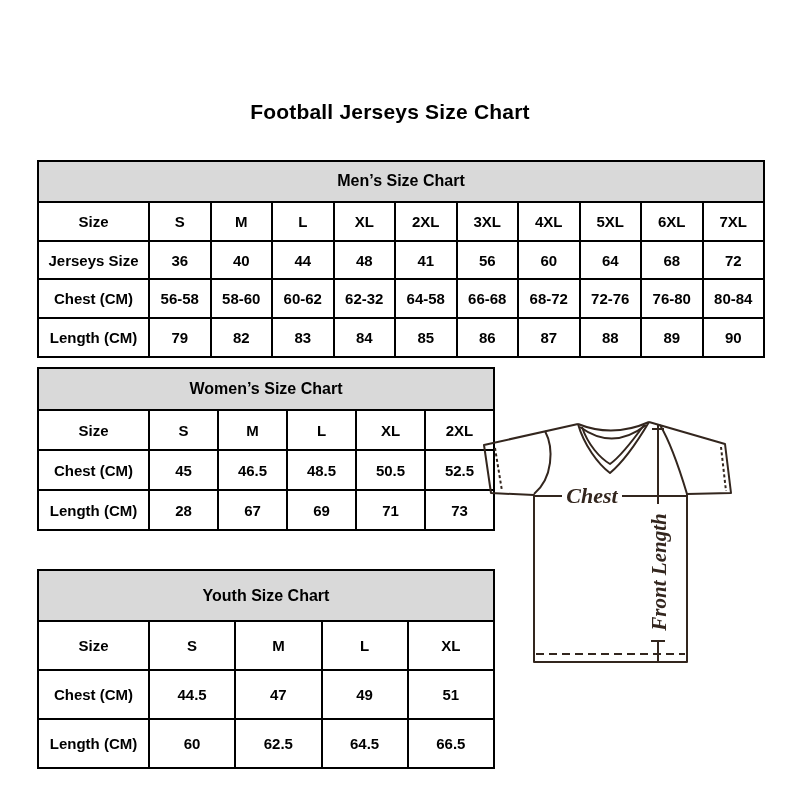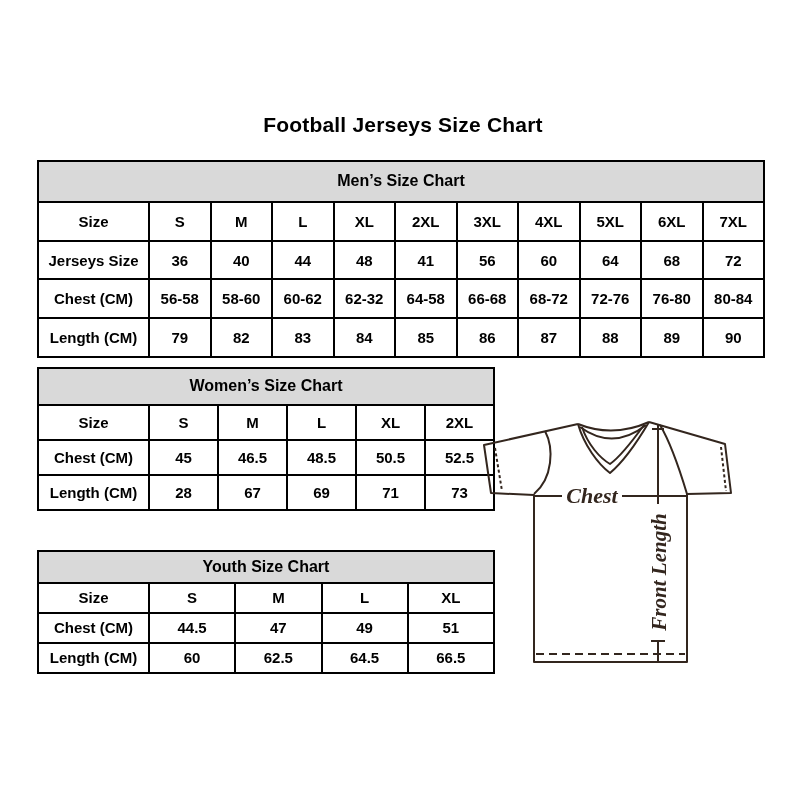--- a/index.html
+++ b/index.html
@@ -1,35 +1,35 @@
 <!DOCTYPE html>
 <html><head>
 <meta charset="utf-8">
 <style>
   html,body { margin:0; padding:0; background:#fff; }
   .page {
     position:relative; width:800px; height:800px; background:#ffffff;
     font-family:"Liberation Sans", sans-serif; color:#000; overflow:hidden;
   }
   .page-title {
-    position:absolute; top:100px; left:0; width:780px; margin:13px;
+    position:absolute; top:100px; left:0; width:780px; margin:0;
     text-align:center; font-size:21px; font-weight:700; letter-spacing:0.2px;
   }
   table.size-table {
     position:absolute; border-collapse:collapse; table-layout:fixed;
     background:#fff;
   }
   table.size-table td {
     border:2px solid #000; text-align:center; vertical-align:middle;
     font-weight:700; font-size:15px; padding:0; overflow:hidden; white-space:nowrap;
   }
   table.size-table td.title-cell { background:#d9d9d9; font-size:16px; }
   #men-table   { left:37px; top:160px; width:728px; height:198px; }
-  #women-table { left:37px; top:367px; width:458px; height:144px; }
-  #youth-table { left:37px; top:550px; width:458px; height:124px; }
+  #women-table { left:37px; top:367px; width:458px; height:164px; }
+  #youth-table { left:37px; top:569px; width:458px; height:200px; }
   .jersey-wrap { position:absolute; left:478px; top:400px; width:270px; height:270px; }
   .jersey-wrap svg { display:block; }
   .jersey-stroke { fill:none; stroke:#33261e; stroke-width:2; stroke-linecap:butt; stroke-linejoin:round; }
   .jersey-text {
     fill:#33261e; font-family:"Liberation Serif", serif;
     font-style:italic; font-weight:700;
   }
 </style>
 </head>
 <body>

